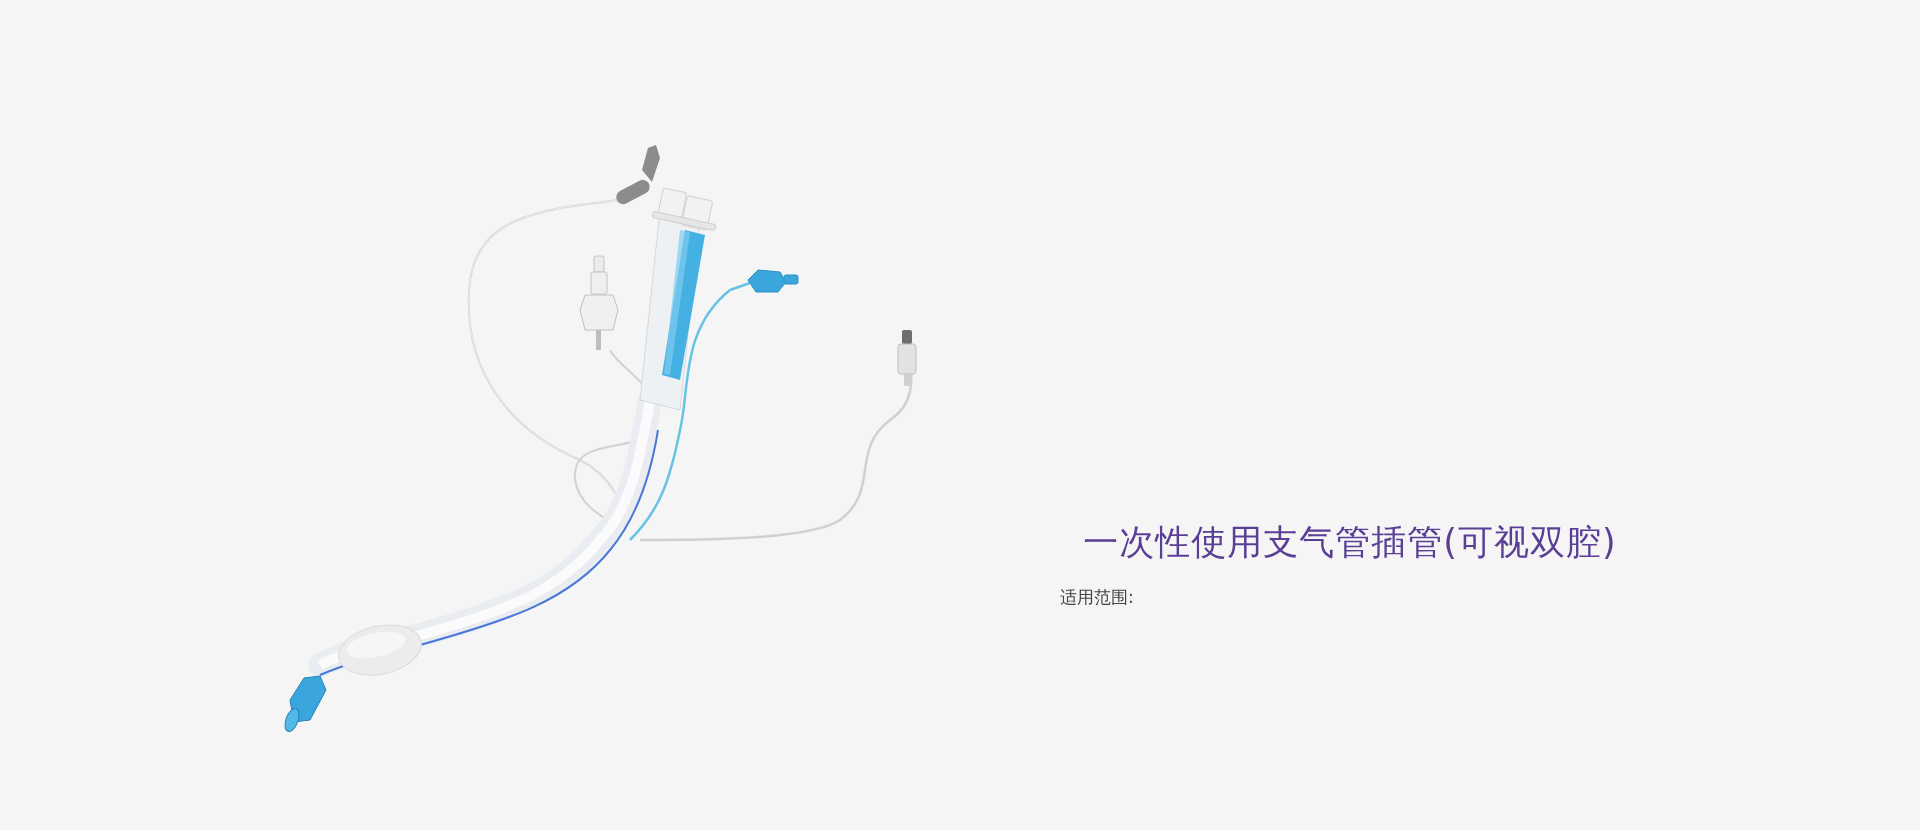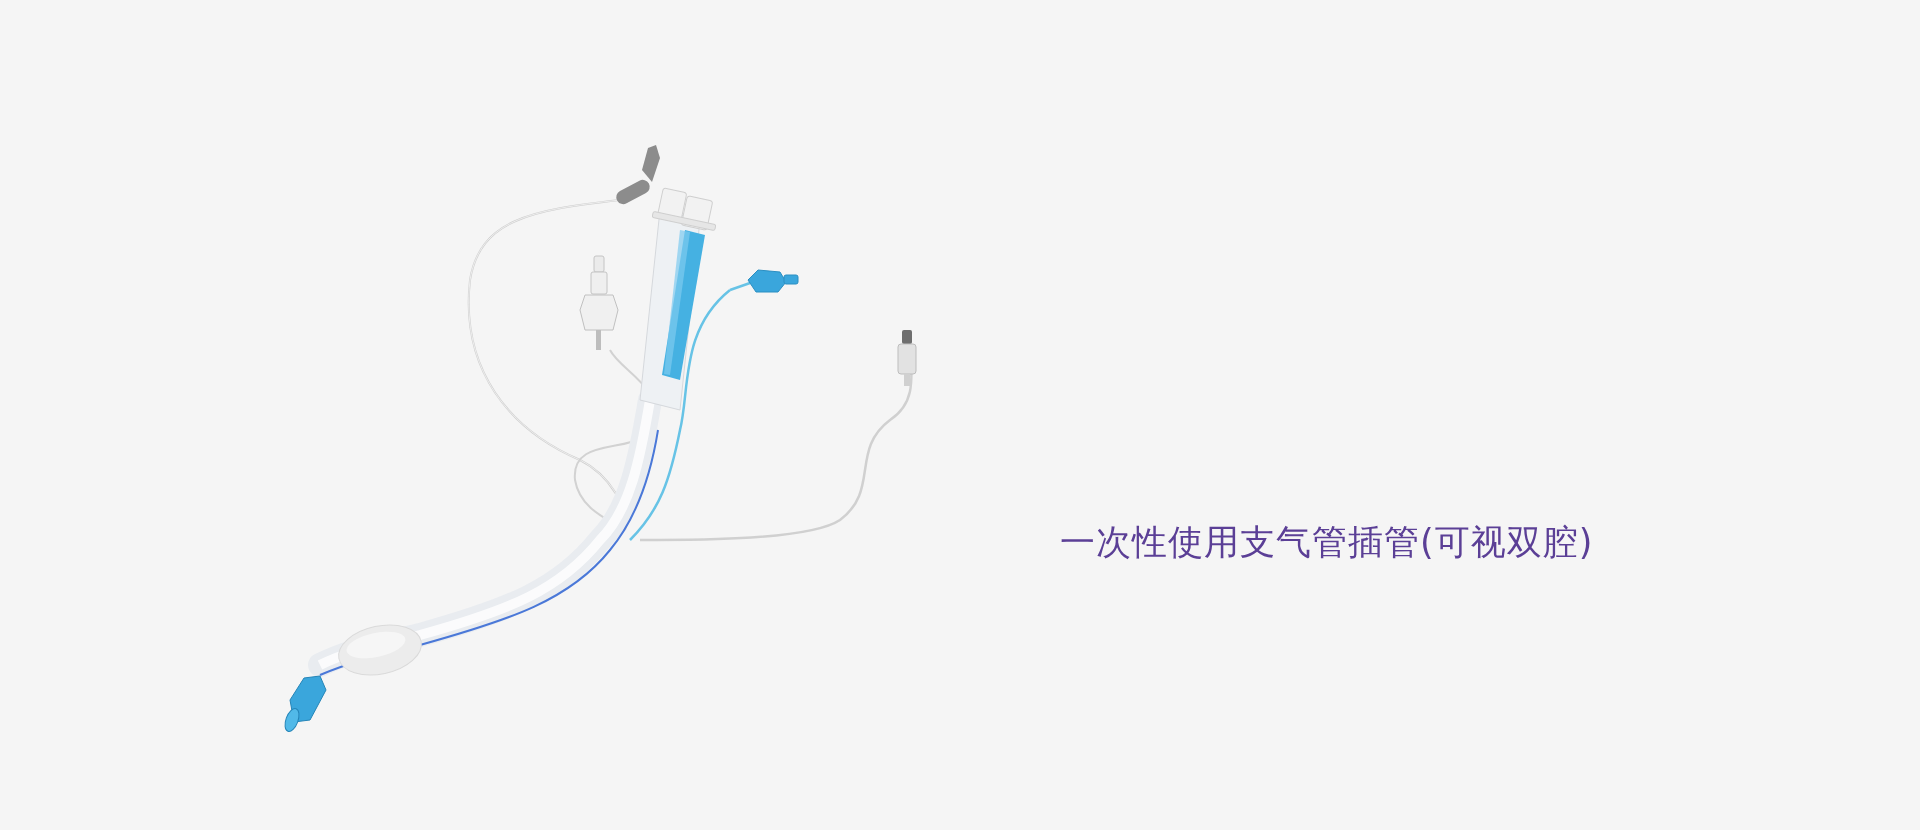--- a/index.html
+++ b/index.html
@@ -33,20 +33,21 @@
       width: 580px;
     }
     .product-title {
       margin: 0;
       font-size: 35px;
       font-weight: normal;
       color: #5b3f96;
       letter-spacing: 1px;
       line-height: 48px;
       white-space: nowrap;
+      text-align: center;
     }
     .scope-block {
       margin-top: 16px;
       color: #444444;
       font-size: 17px;
       line-height: 30px;
     }
     .scope-label {
       display: block;
     }
@@ -119,14 +120,15 @@
     <g>
       <path d="M 10 570 L 24 548 L 40 546 L 46 560 L 30 590 L 14 592 Z" fill="#3aa6dc" stroke="#2585b8"></path>
       <ellipse cx="12" cy="590" rx="6" ry="12" fill="#51b9e8" stroke="#2585b8" transform="rotate(20 12 590)"></ellipse>
     </g>
   </svg>
 </div>
 
 <div class="info-panel">
   <h1 class="product-title">一次性使用支气管插管(可视双腔)</h1>
   <div class="scope-block">
+    <span class="scope-label">适用范围:</span>
   </div>
 </div>
 
 </body></html>

